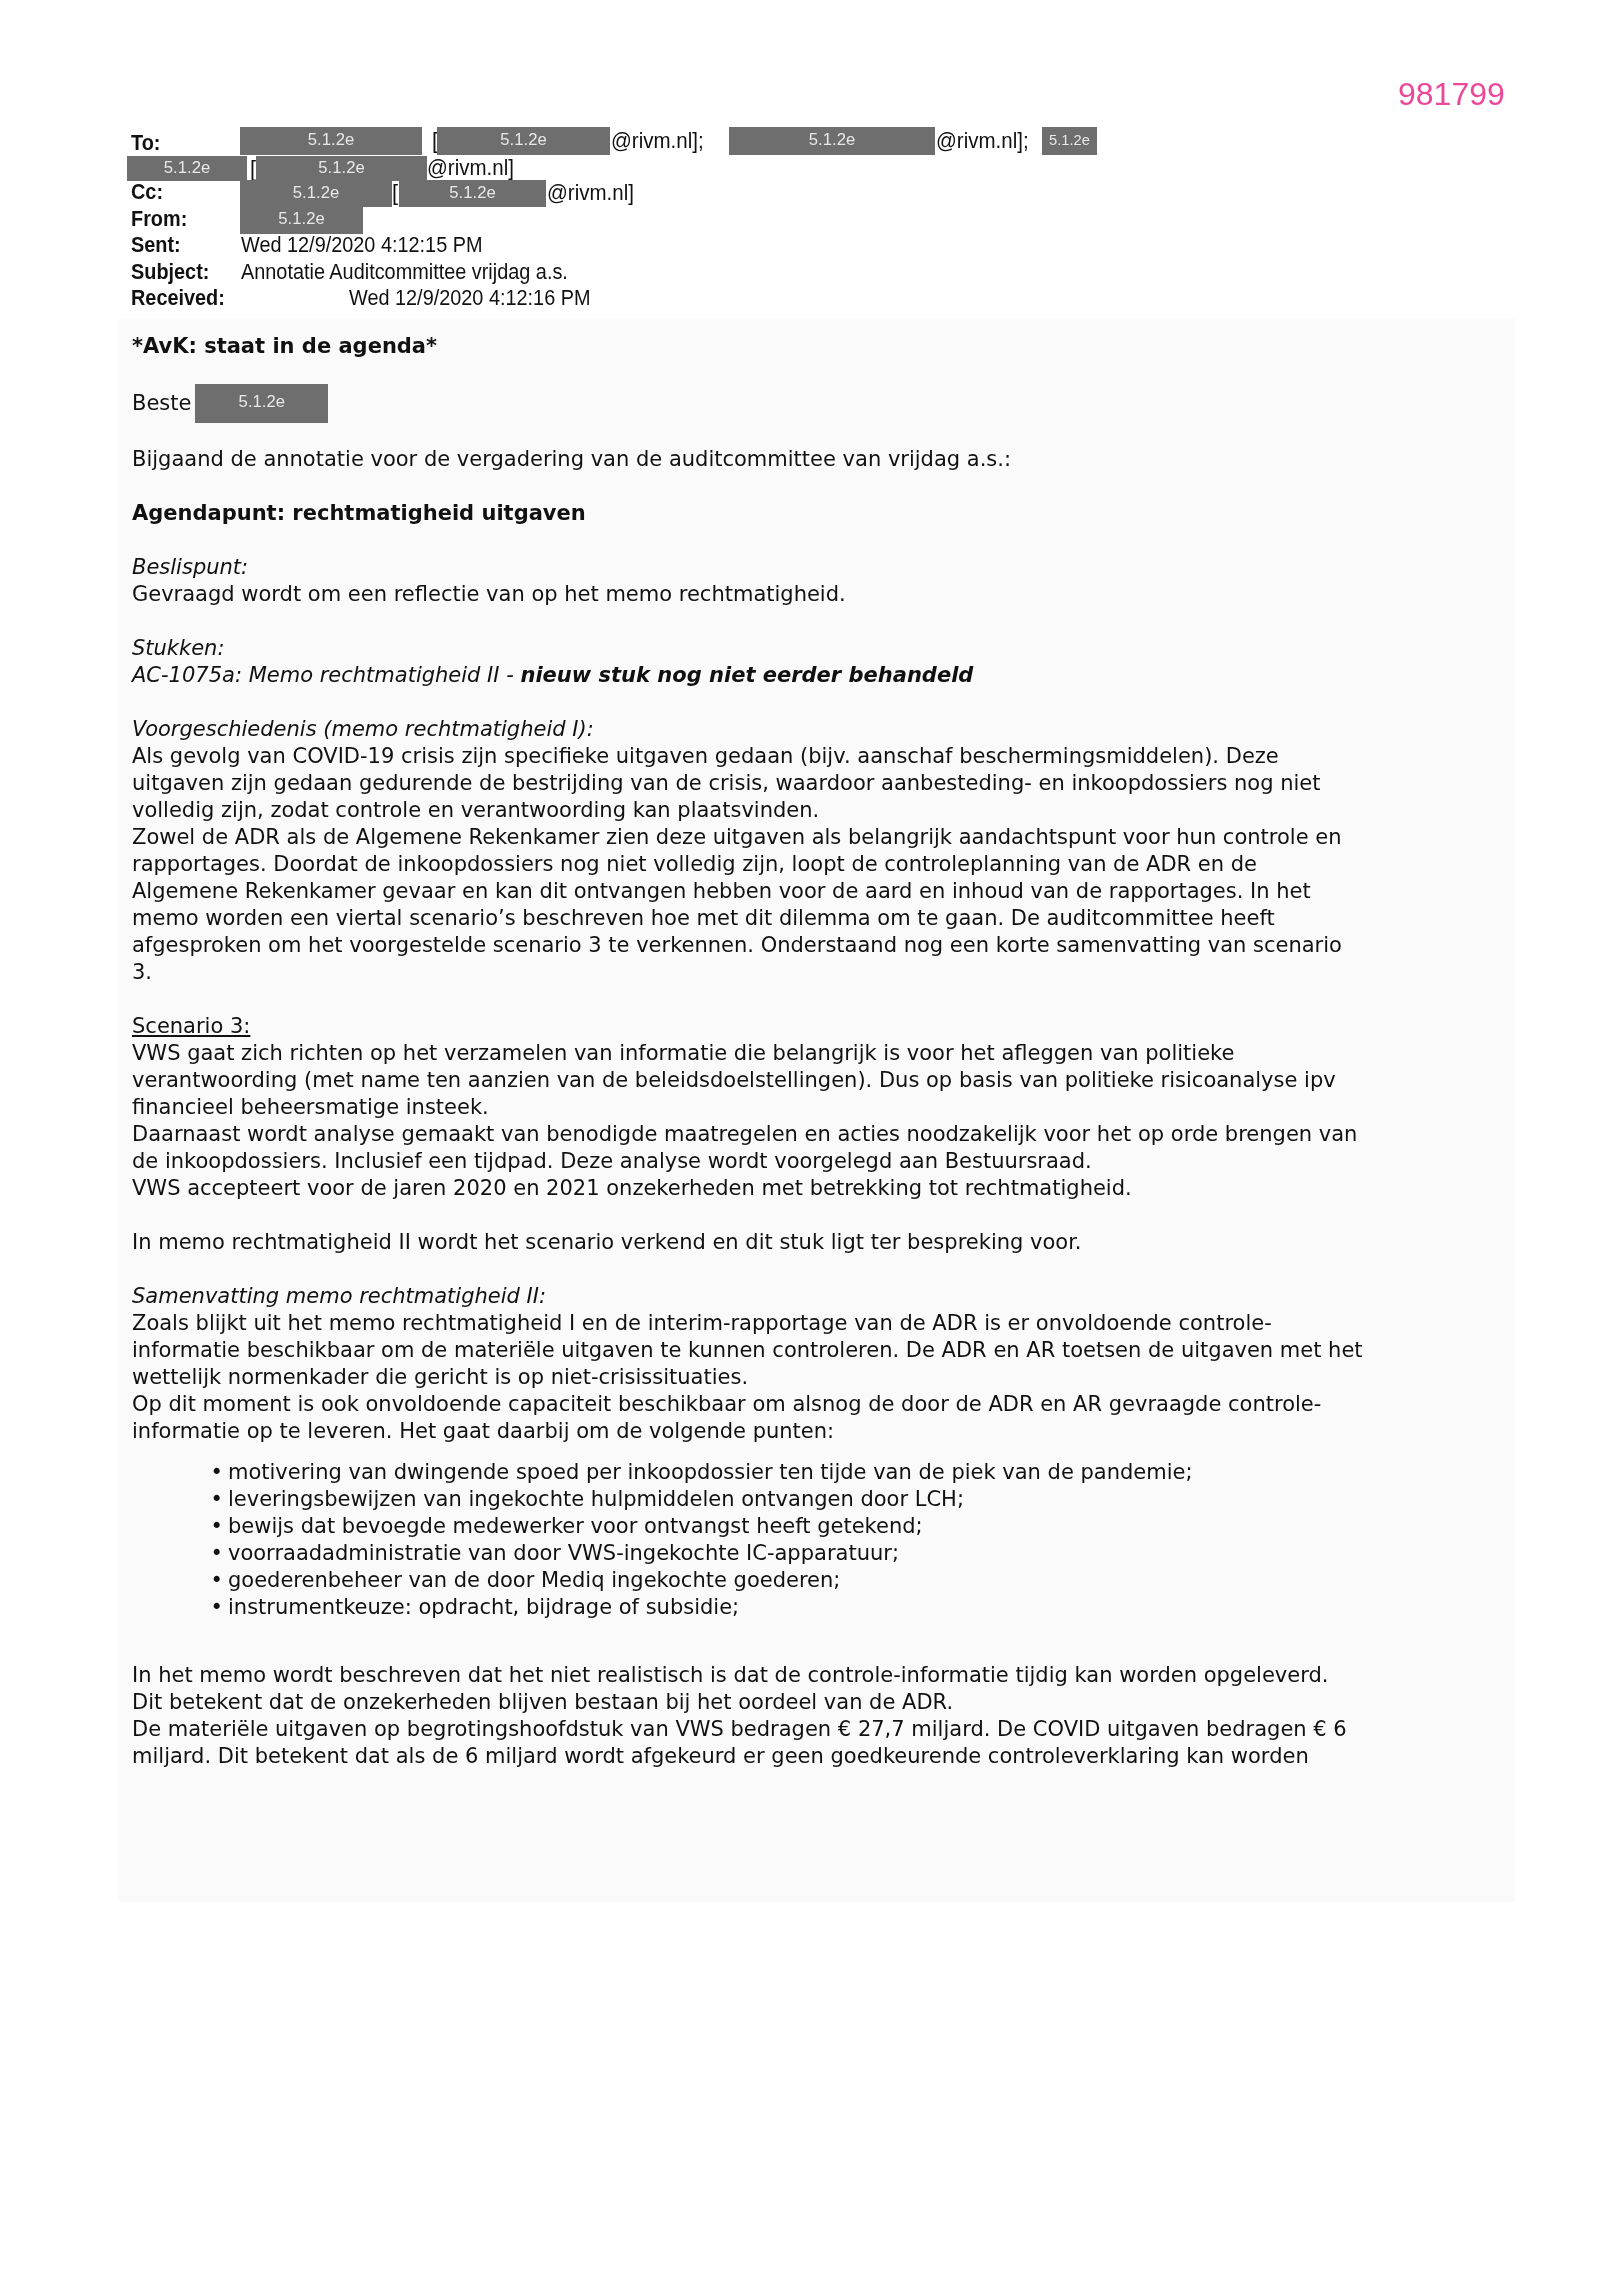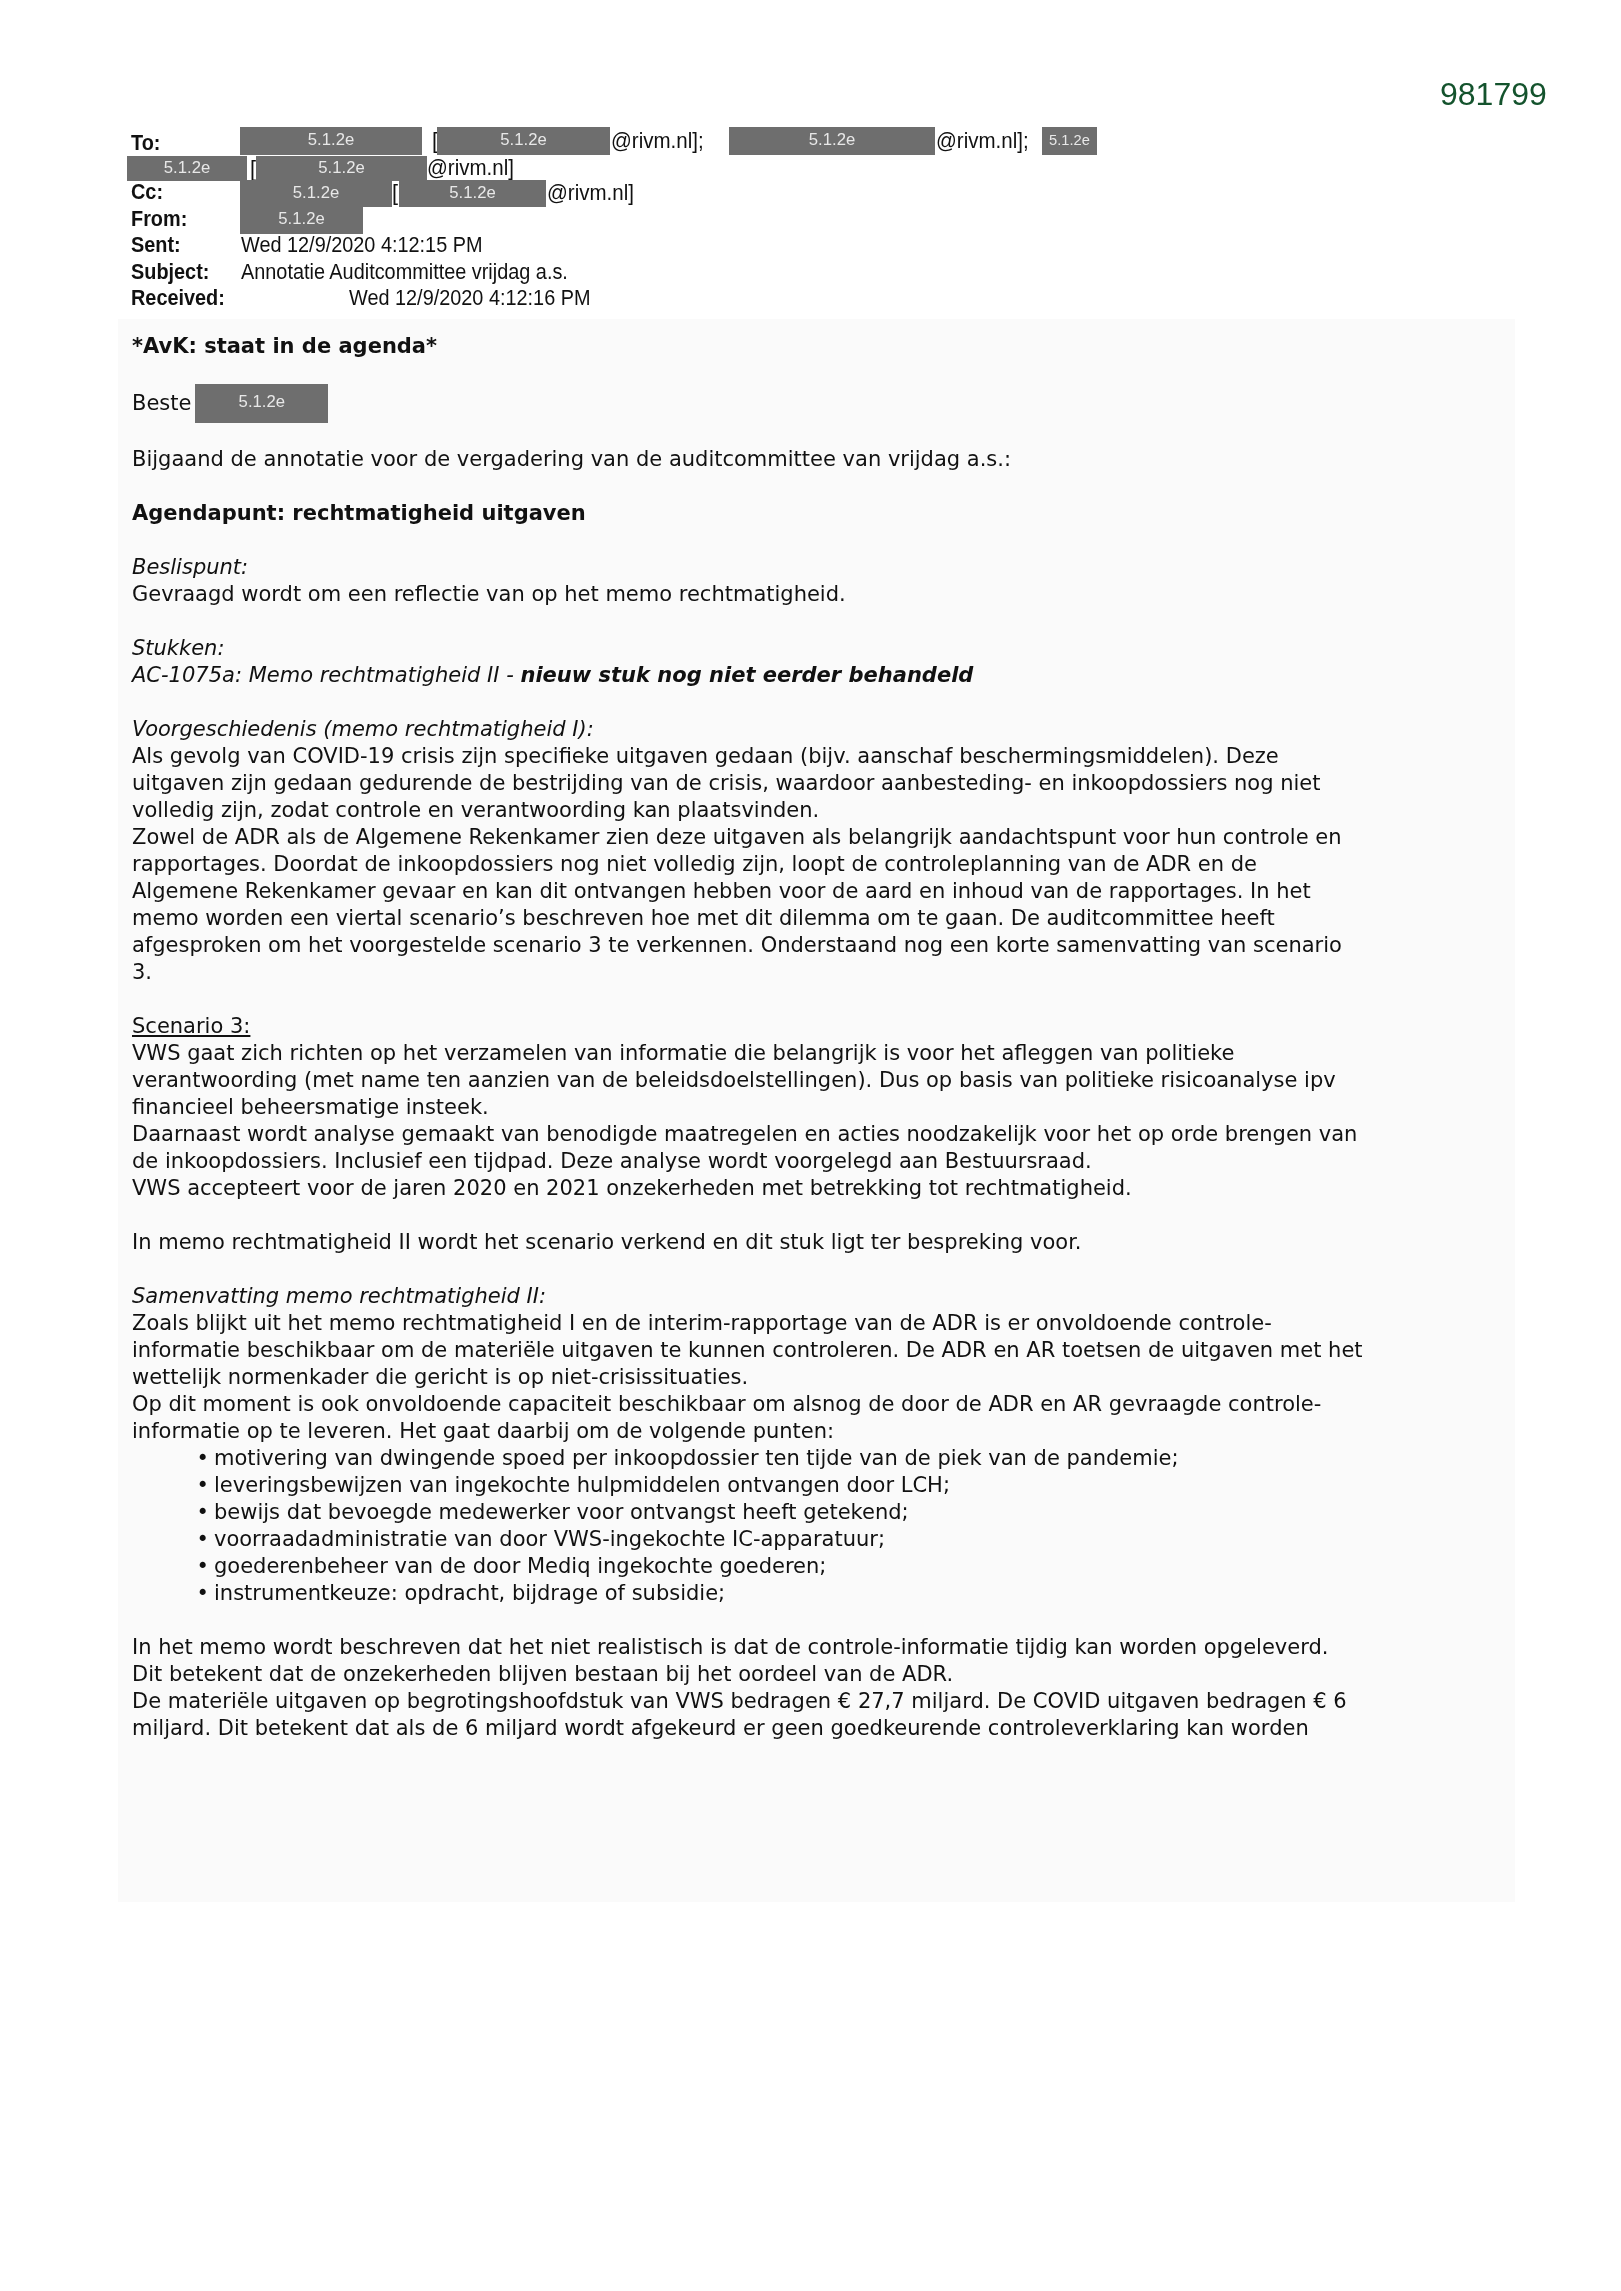--- a/index.html
+++ b/index.html
@@ -1,32 +1,32 @@
 <!DOCTYPE html>
 <html><head>
 <meta charset="utf-8">
 <style>
   html, body { margin: 0; padding: 0; background: #ffffff; }
   body { width: 1621px; height: 2292px; position: relative; overflow: hidden; color: #111; }
-  .docnum { position: absolute; left: 1440px; top: 76px; font-family: "Liberation Sans", sans-serif; font-size: 32px; color: #14532d; }
+  .docnum { position: absolute; left: 1398px; top: 76px; font-family: "Liberation Sans", sans-serif; font-size: 32px; color: #ec4899; }
   .hdr { position: absolute; left: 131px; font-family: "Liberation Sans", sans-serif; font-size: 21.6px; line-height: 26.5px; white-space: nowrap; transform: scaleX(0.92); transform-origin: left top; }
   .hdr .lbl { font-weight: bold; }
   .red { position: absolute; background: #6e6e6e; color: #e8e8e8; font-family: "Liberation Sans", sans-serif; font-size: 16.7px; text-align: center; line-height: 26.5px; }
   .txt { position: absolute; font-family: "Liberation Sans", sans-serif; font-size: 21.6px; line-height: 26.5px; white-space: nowrap; }
   .bodybg { position: absolute; left: 118px; top: 319px; width: 1397px; height: 1583px; background: #fafafa; }
   .body { position: absolute; left: 132px; top: 333px; width: 1353px; font-family: "DejaVu Sans", sans-serif; font-size: 21px; line-height: 27px; color: #111; }
   .body p { margin: 0; }
   .gap { height: 27px; }
   .gap-s { height: 23.5px; }
   .b { font-weight: bold; }
   .i { font-style: italic; }
   .u { text-decoration: underline; }
   .bi { font-weight: bold; font-style: italic; text-align: right; }
   .inline-red { display: inline-block; background: #6e6e6e; color: #e8e8e8; font-family: "Liberation Sans", sans-serif; font-size: 16.7px; width: 133px; height: 39px; line-height: 35px; text-align: center; vertical-align: middle; margin-left: 3.9px; }
-  ul.points { margin: 0; padding-left: 82px; list-style: none; }
+  ul.points { margin: 14px; padding-left: 82px; list-style: none; }
   ul.points li { position: relative; }
   ul.points li::before { content: "\2022"; position: absolute; left: -17.6px; }
 </style>
 </head>
 <body>
 
 <div class="docnum">981799</div>
 
 <div class="hdr" style="top:130px;"><span class="lbl">To:</span></div>
 <div class="hdr" style="top:179px;"><span class="lbl">Cc:</span></div>

